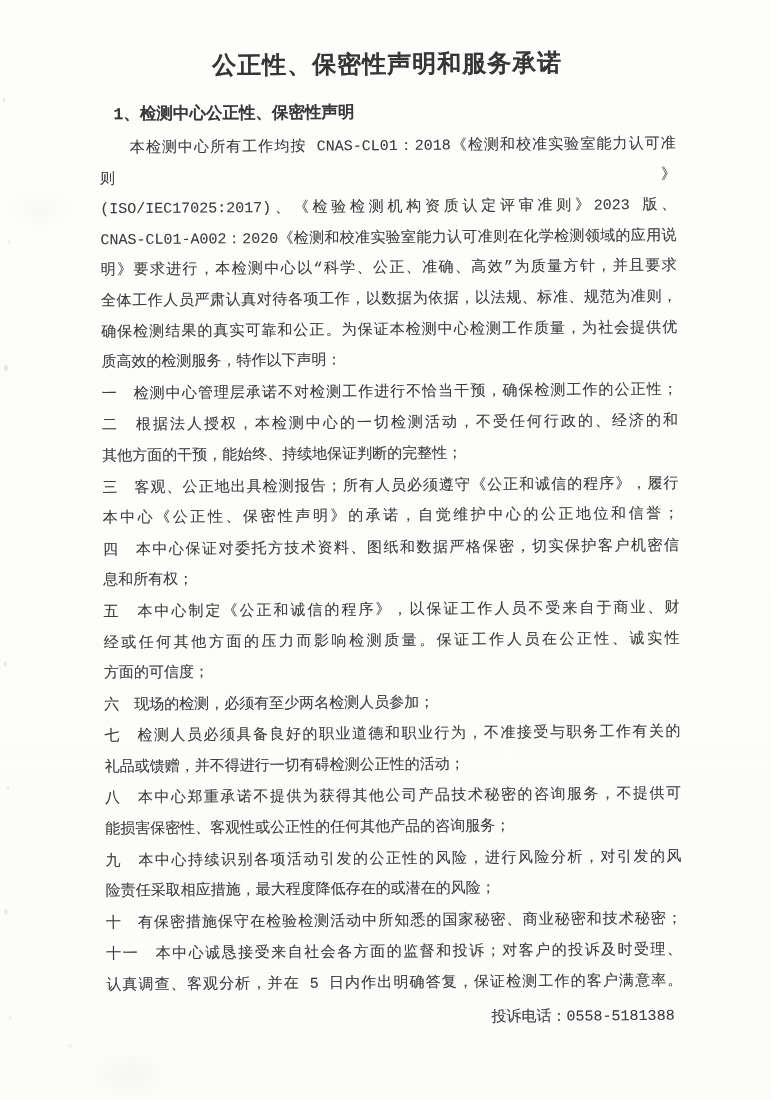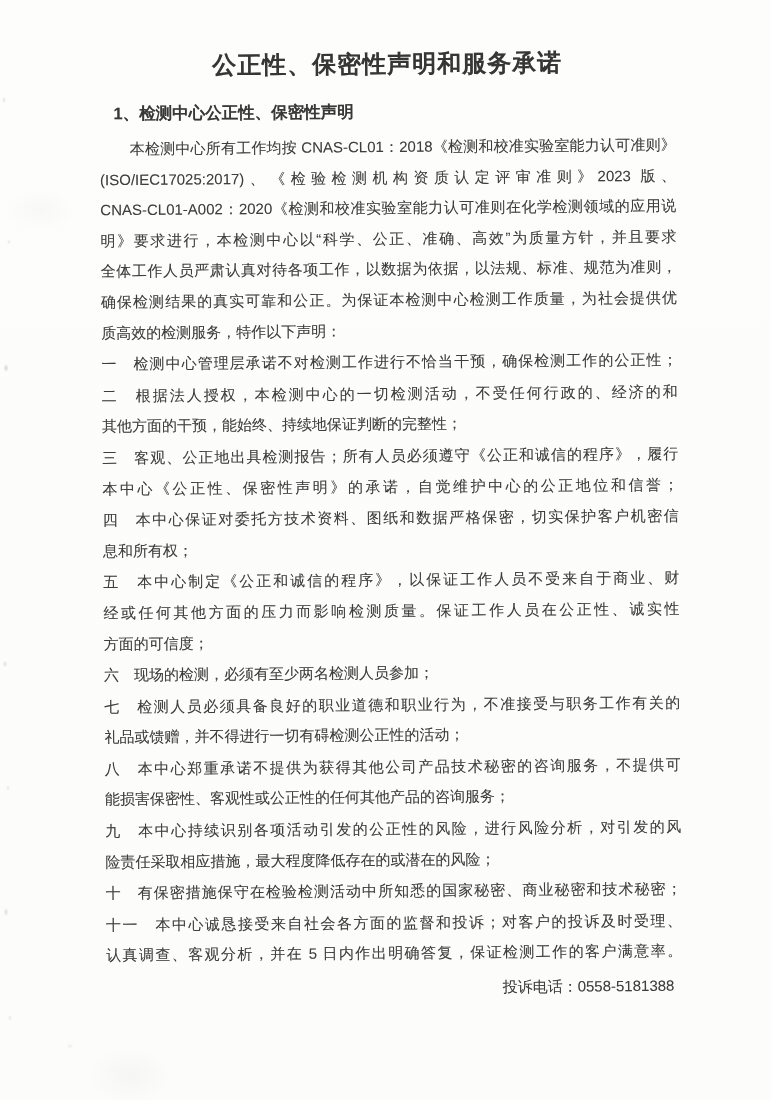--- a/index.html
+++ b/index.html
@@ -5,21 +5,21 @@
   html, body {
     margin: 0;
     padding: 0;
     background: #ffffff;
   }
   .page {
     position: relative;
     width: 771px;
     height: 1100px;
     overflow: hidden;
-    font-family: Liberation Sans, sans-serif;
+    font-family: Liberation Mono, monospace;
     background:
       radial-gradient(4px 6px at 6px 368px, rgba(110,110,110,0.28), transparent 70%),
       radial-gradient(3px 5px at 4px 100px, rgba(130,130,130,0.20), transparent 70%),
       radial-gradient(3px 4px at 9px 242px, rgba(130,130,130,0.16), transparent 70%),
       radial-gradient(4px 5px at 5px 664px, rgba(120,120,120,0.20), transparent 70%),
       radial-gradient(3px 4px at 8px 788px, rgba(130,130,130,0.16), transparent 70%),
       radial-gradient(4px 6px at 6px 912px, rgba(120,120,120,0.22), transparent 70%),
       radial-gradient(3px 5px at 10px 1018px, rgba(130,130,130,0.16), transparent 70%),
       radial-gradient(5px 4px at 70px 1046px, rgba(140,140,140,0.14), transparent 70%),
       radial-gradient(60px 40px at 130px 1075px, rgba(160,160,160,0.07), transparent 70%),

